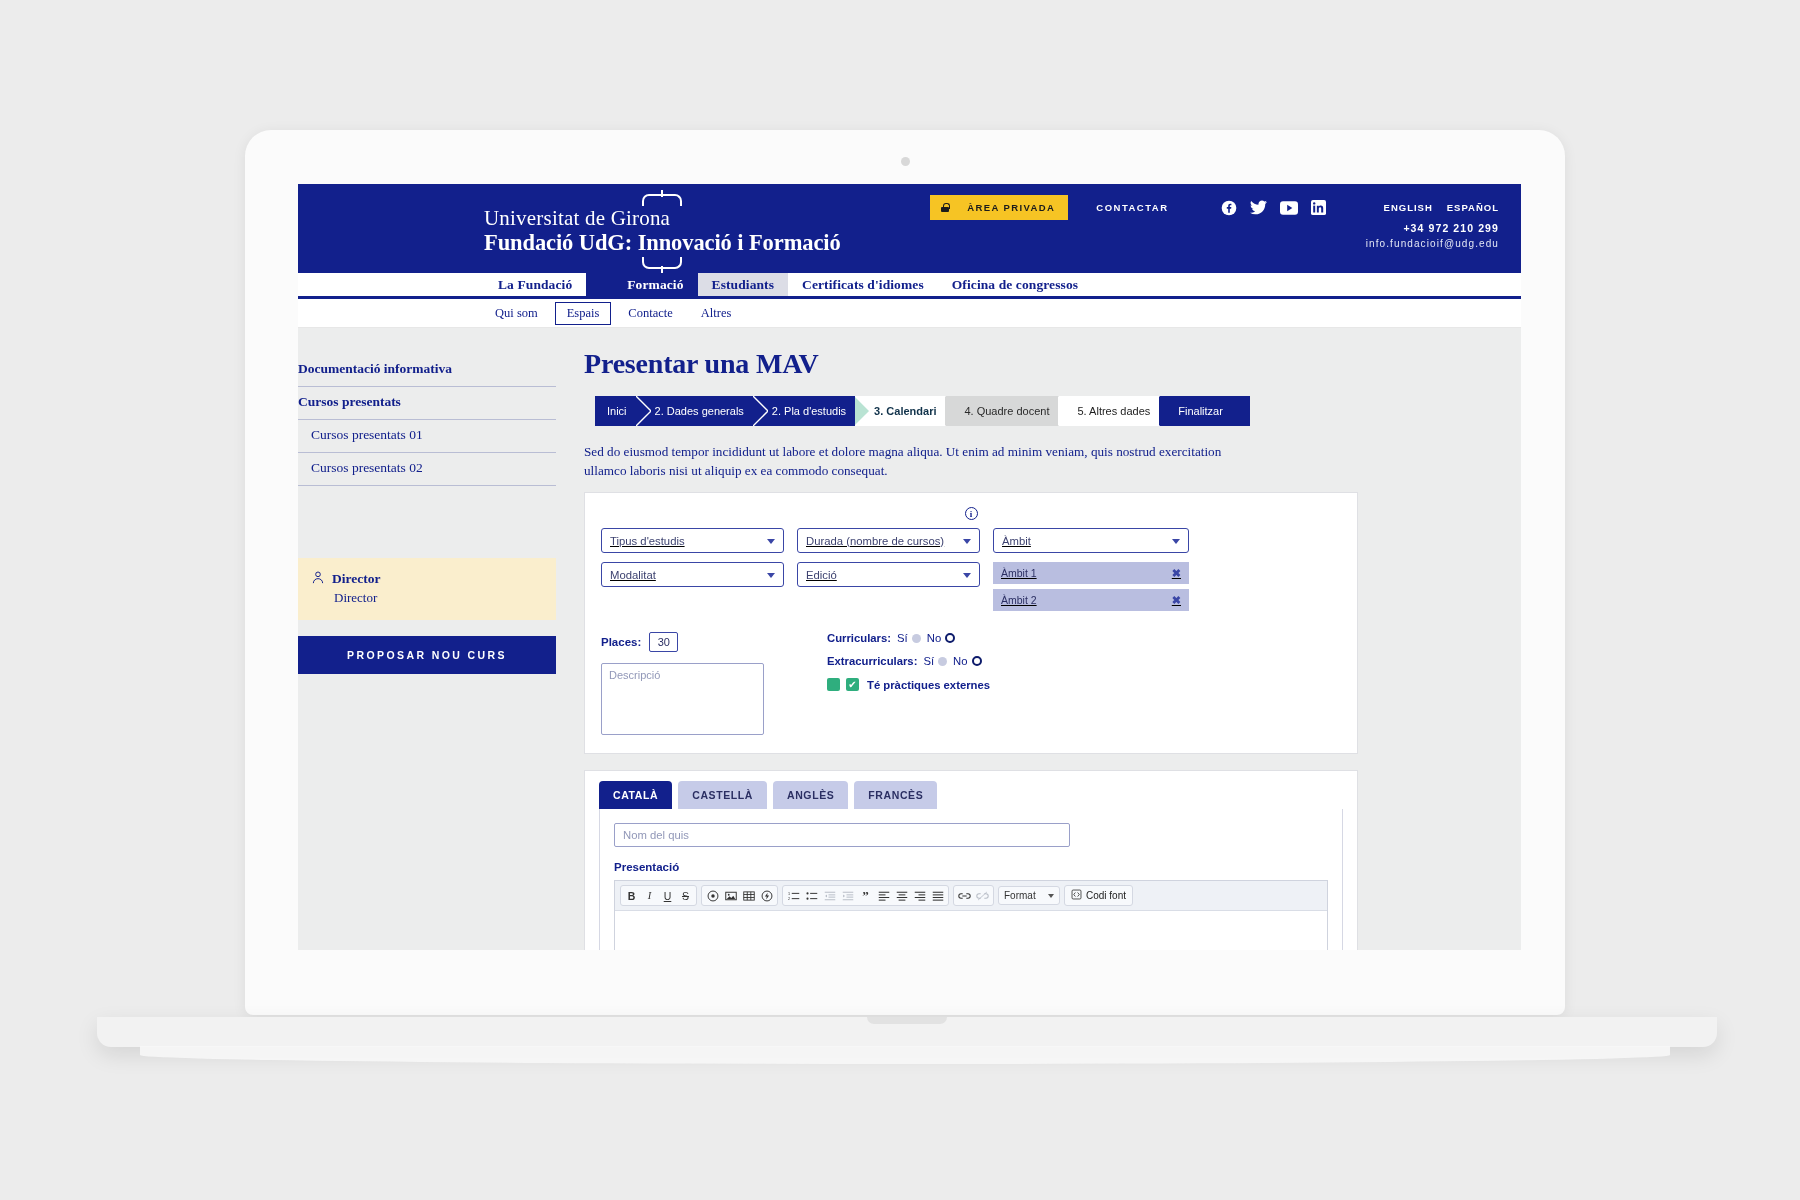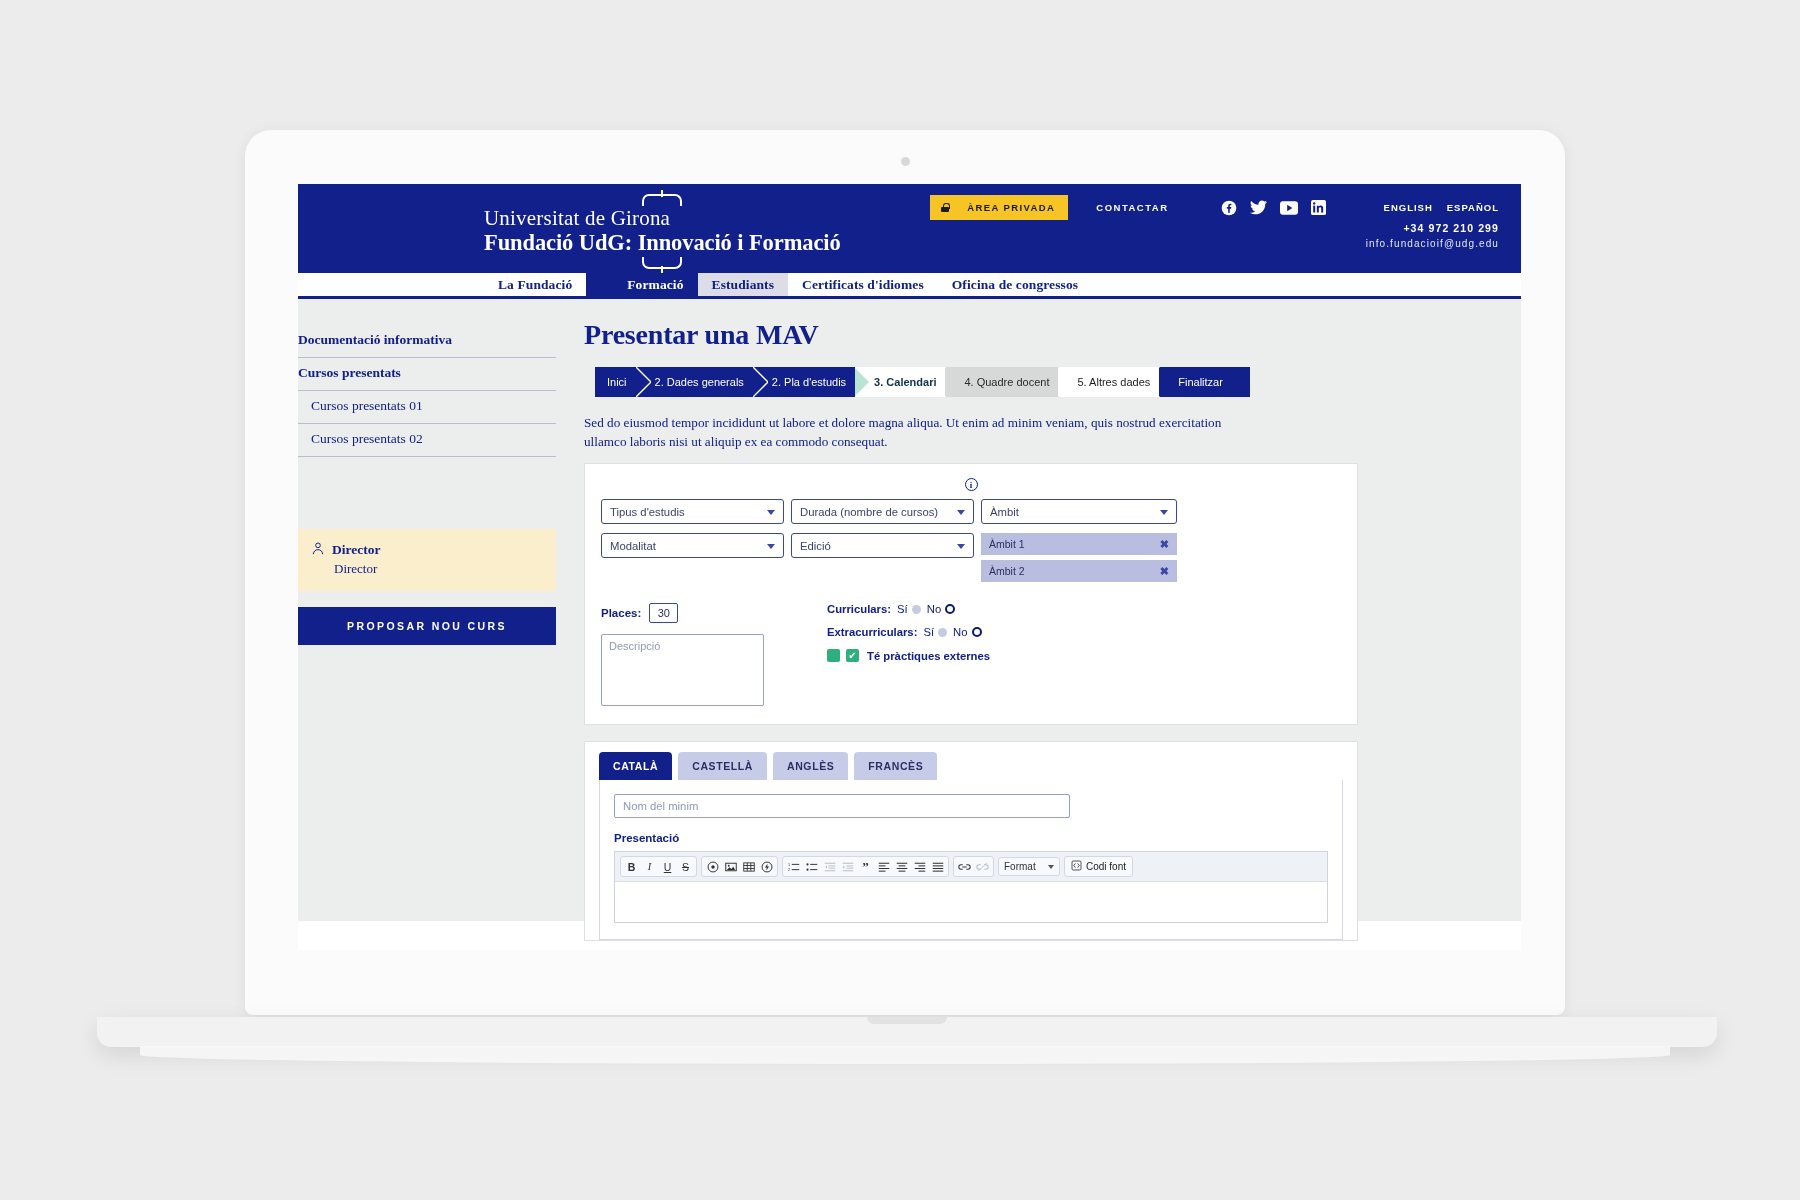--- a/index.html
+++ b/index.html
@@ -244,21 +244,21 @@
     background:#fff; border:1px solid #dfe0e4;
     padding:14px 16px 18px 16px;
   }
   .info-ico{
     width:13px;height:13px;border:1.4px solid #12208c;border-radius:50%;
     display:flex;align-items:center;justify-content:center;
     font-size:9px;font-weight:bold;color:#12208c;
     margin:0 auto 8px auto;
     font-family:"Liberation Serif", serif;
   }
-  .form-grid{ display:flex; gap:7px; }
+  .form-grid{ display:flex; gap:13px;text-decoration:underline; }
   .fg-col{ display:flex; flex-direction:column; gap:9px; }
   .sel{
     border:1px solid #3a46a6; border-radius:3px;
     height:25px; display:flex; align-items:center;
     padding:0 8px; font-size:11.3px; color:#3d4270;
     background:#fff; position:relative; cursor:pointer;
   }
   .sel .caret{
     position:absolute; right:8px; top:50%; margin-top:-2px;
     width:0;height:0;border-left:4px solid transparent;
@@ -415,20 +415,26 @@
   </div>
 
   <div class="main-nav">
     <div class="item">La Fundació</div>
     <div class="item active">Formació</div>
     <div class="item current">Estudiants</div>
     <div class="item">Certificats d'idiomes</div>
     <div class="item">Oficina de congressos</div>
   </div>
 
+  <div class="sub-nav">
+    <div class="sitem">Qui som</div>
+    <div class="sitem boxed">Espais</div>
+    <div class="sitem">Contacte</div>
+    <div class="sitem">Altres</div>
+  </div>
 
   <div class="page-body">
     <div class="page-inner">
 
       <div class="col-left">
         <div class="side-link bold">Documentació informativa</div>
         <div class="side-link bold">Cursos presentats</div>
         <div class="side-link sub">Cursos presentats 01</div>
         <div class="side-link sub">Cursos presentats 02</div>
 
@@ -586,21 +592,21 @@
         </div>
 
         <div class="tabs-panel">
           <div class="tabs">
             <div class="tab active">CATALÀ</div>
             <div class="tab">CASTELLÀ</div>
             <div class="tab">ANGLÈS</div>
             <div class="tab">FRANCÈS</div>
           </div>
           <div class="tab-body">
-            <div class="name-input">Nom del minim</div>
+            <div class="name-input">Nom del quis</div>
             <div class="sub-lbl">Presentació</div>
 
             <div class="editor">
               <div class="toolbar">
                 <div class="tgroup">
                   <span class="tbtn" style="font-weight:bold">B</span>
                   <span class="tbtn" style="font-style:italic;font-family:'Liberation Serif',serif">I</span>
                   <span class="tbtn" style="text-decoration:underline">U</span>
                   <span class="tbtn" style="text-decoration:line-through">S</span>
                 </div>

